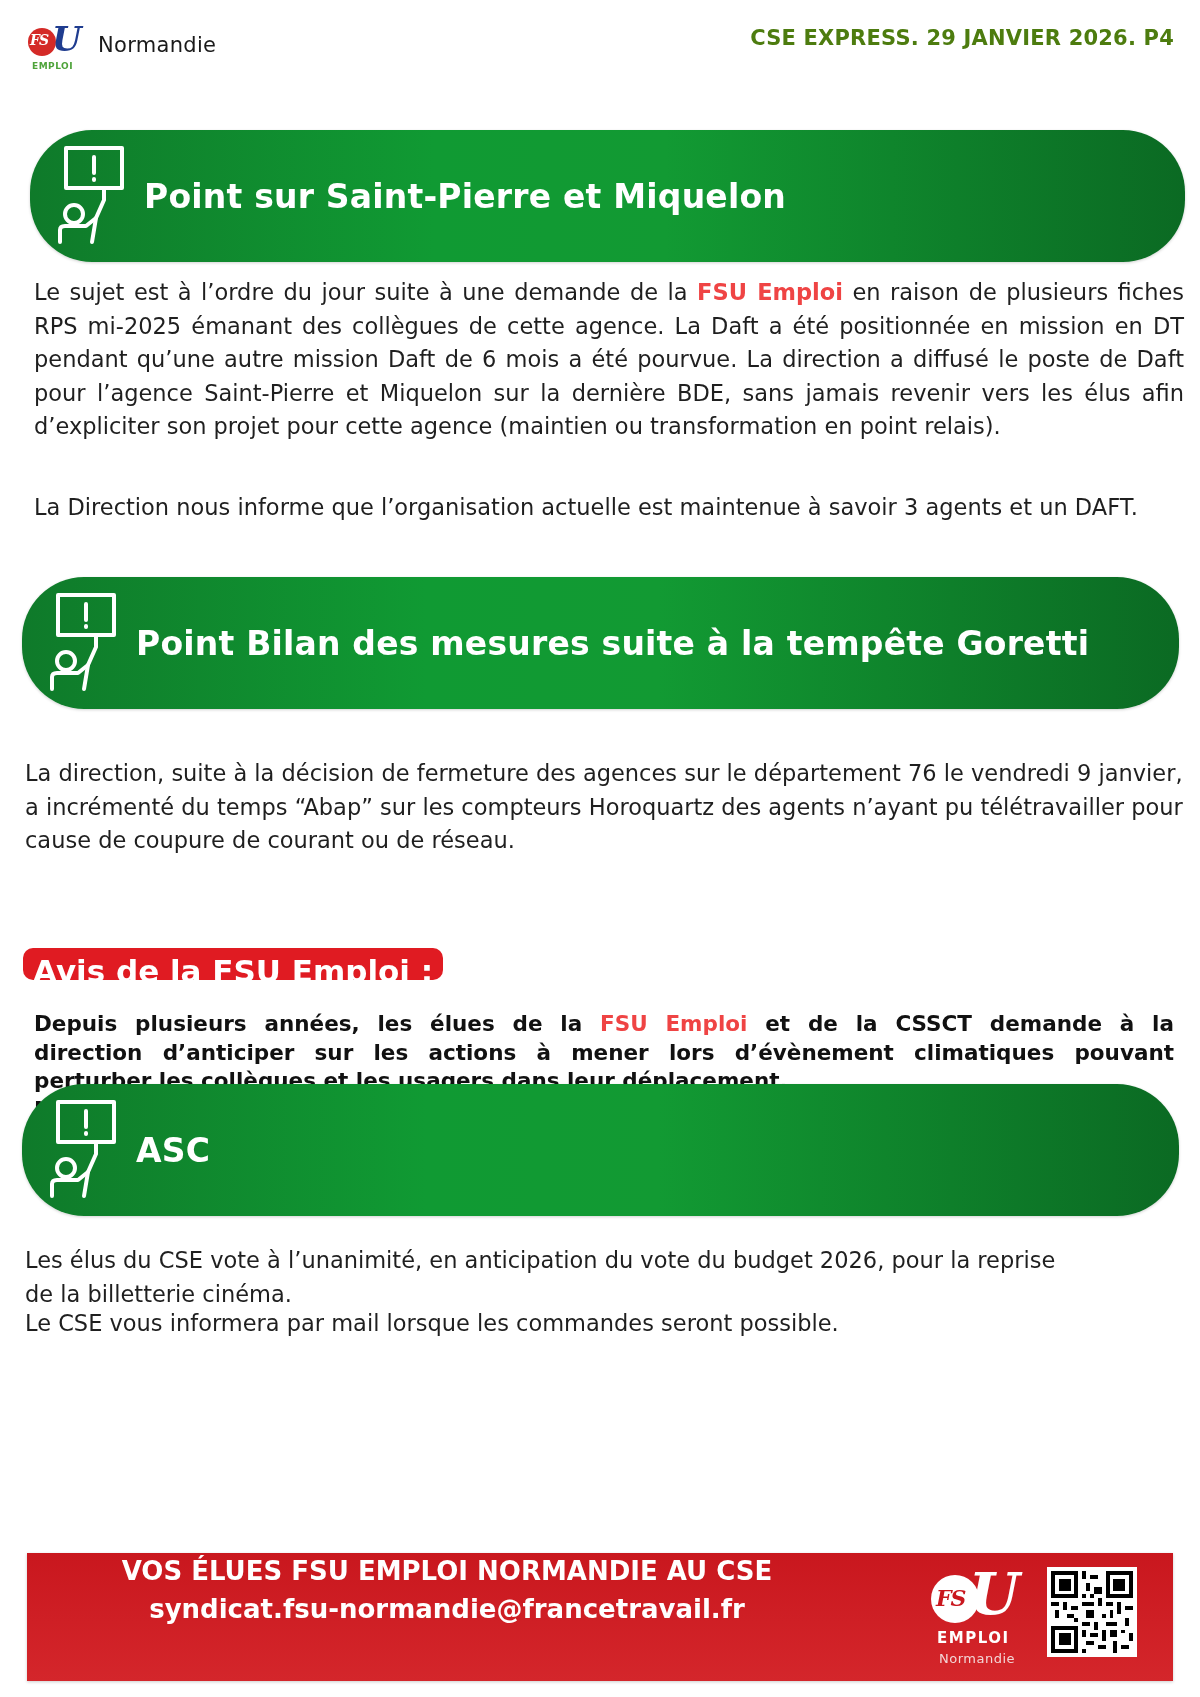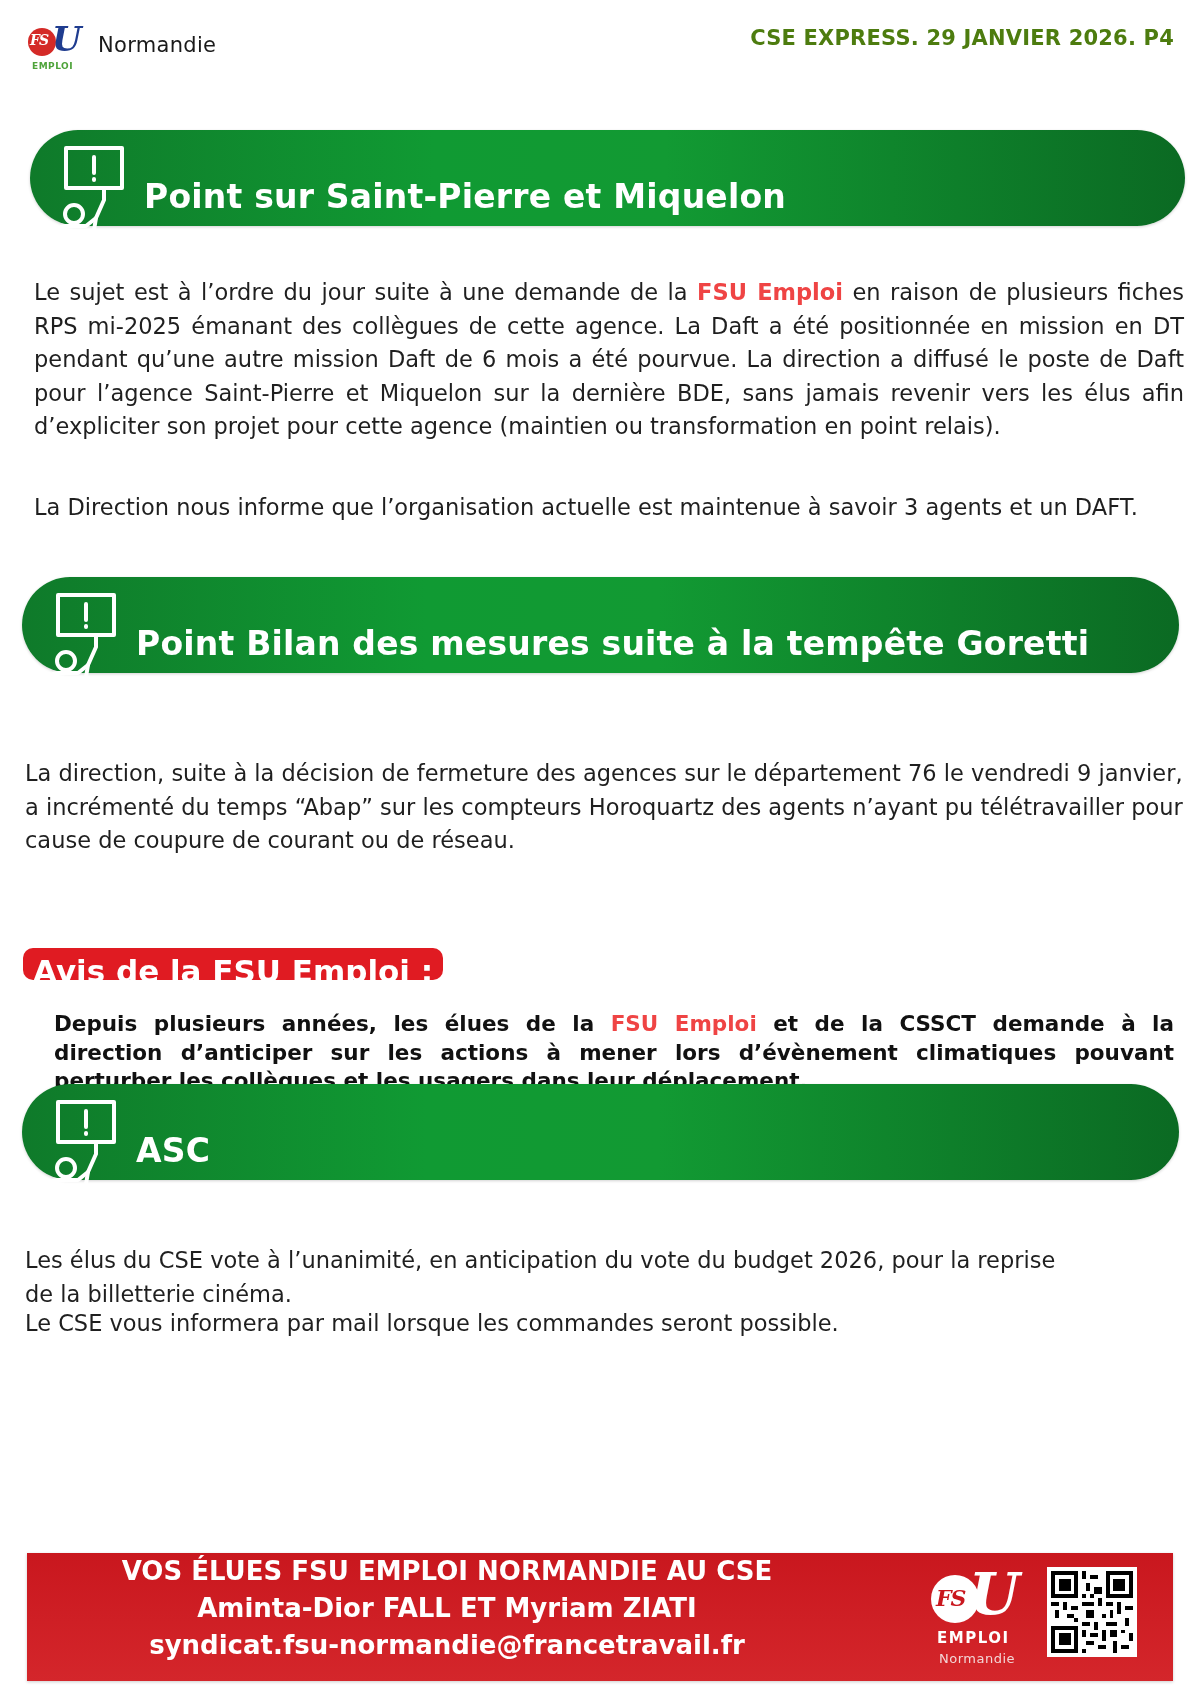--- a/index.html
+++ b/index.html
@@ -9,33 +9,33 @@
   
   .header-logo { position: absolute; left: 26px; top: 24px; width: 58px; height: 48px; }
   .logo-circle { position: absolute; left: 2px; top: 4px; width: 28px; height: 28px; border-radius: 50%; background: #d42a27; }
   .logo-fs { position: absolute; left: 4px; top: 8px; font-family: "DejaVu Serif", serif; font-style: italic; font-weight: bold; font-size: 14px; color: #ffffff; letter-spacing: -1px; }
   .logo-u { position: absolute; left: 26px; top: -2px; font-family: "DejaVu Serif", serif; font-style: italic; font-weight: bold; font-size: 34px; color: #1f3c8f; line-height: 1; }
   .logo-emploi { position: absolute; left: 6px; top: 37px; font-weight: bold; font-size: 9px; color: #4ea33a; letter-spacing: 0.5px; }
   .header-region { position: absolute; left: 98px; top: 33px; font-family: "DejaVu Sans", sans-serif; font-size: 21px; color: #1a1a1a; letter-spacing: 0.3px; }
   .header-issue { position: absolute; right: 26px; top: 26px; font-family: "DejaVu Sans", sans-serif; font-weight: bold; font-size: 21px; color: #4d7c0f; letter-spacing: 0.2px; }
 
   
-  .banner { position: absolute; height: 96px; border-radius: 62px; background: linear-gradient(90deg, #0f7a2a 0%, #109a33 35%, #129a33 55%, #0b6a23 100%); box-shadow: 0 1px 3px rgba(0,0,0,0.18); }
+  .banner { position: absolute; height: 132px; border-radius: 62px; background: linear-gradient(90deg, #0f7a2a 0%, #109a33 35%, #129a33 55%, #0b6a23 100%); box-shadow: 0 1px 3px rgba(0,0,0,0.18); }
   .banner .icon { position: absolute; left: 26px; top: 14px; width: 72px; height: 104px; }
   .banner .title { position: absolute; left: 114px; top: 0; height: 132px; display: flex; align-items: center; color: #ffffff; font-weight: bold; font-size: 33px; letter-spacing: 0.2px; white-space: nowrap; }
 
   
   .para { position: absolute; font-size: 22.5px; line-height: 33.5px; color: #1f1f1f; }
   .justify { text-align: justify; text-align-last: left; }
   .red-bold { color: #ef4444; font-weight: bold; }
 
   
   .avis-badge { position: absolute; left: 23px; top: 948px; height: 32px; padding: 0 10px; border-radius: 10px; background: #e01b22; color: #ffffff; font-weight: bold; font-size: 31px; line-height: 46px; white-space: nowrap; }
   .avis-text { position: absolute; left: 34px; top: 1010px; width: 1140px; font-weight: bold; font-size: 21.5px; line-height: 28.5px; color: #111111; }
-  .avis-text .line { display: block; text-align: justify; text-align-last: justify; margin-left: 20px; }
+  .avis-text .line { display: block; text-align: justify; text-align-last: justify; }
   .avis-text .line.last { text-align-last: left; }
 
   
   .footer { position: absolute; left: 27px; top: 1553px; width: 1146px; height: 128px; background: linear-gradient(180deg, #c9171e 0%, #d4262b 100%); box-shadow: 0 1px 3px rgba(0,0,0,0.2); }
   .footer-lines { position: absolute; left: 60px; top: 0; width: 720px; text-align: center; color: #ffffff; font-weight: bold; }
   .footer-lines .l1 { font-size: 26px; line-height: 37px; }
   .footer-lines .l2 { font-size: 26px; line-height: 36px; }
   .footer-lines .l3 { font-size: 26px; line-height: 38px; }
   .footer-logo { position: absolute; left: 890px; top: 16px; width: 110px; height: 106px; }
   .flogo-circle { position: absolute; left: 14px; top: 6px; width: 48px; height: 48px; border-radius: 50%; background: #ffffff; }
@@ -107,21 +107,20 @@
   </svg>
   <div class="title">ASC</div>
 </div>
 
 <div class="para" style="left:25px; top:1244px; width:1060px;">Les élus du CSE vote à l’unanimité, en anticipation du vote du budget 2026,  pour la reprise de la billetterie cinéma.</div>
 <div class="para" style="left:25px; top:1307px; width:1160px;">Le CSE vous informera par mail lorsque les commandes seront possible.</div>
 
 <div class="footer">
   <div class="footer-lines">
     <div class="l1">VOS ÉLUES FSU EMPLOI NORMANDIE AU CSE</div>
-    <div class="l2">Aminta-Dior FALL ET Myriam ZIATI</div>
     <div class="l3">syndicat.fsu-normandie@francetravail.fr</div>
   </div>
   <div class="footer-logo">
     <div class="flogo-circle"></div>
     <span class="flogo-fs">FS</span>
     <span class="flogo-u">U</span>
     <span class="flogo-emploi">EMPLOI</span>
     <span class="flogo-region">Normandie</span>
   </div>
   <div class="qr">

